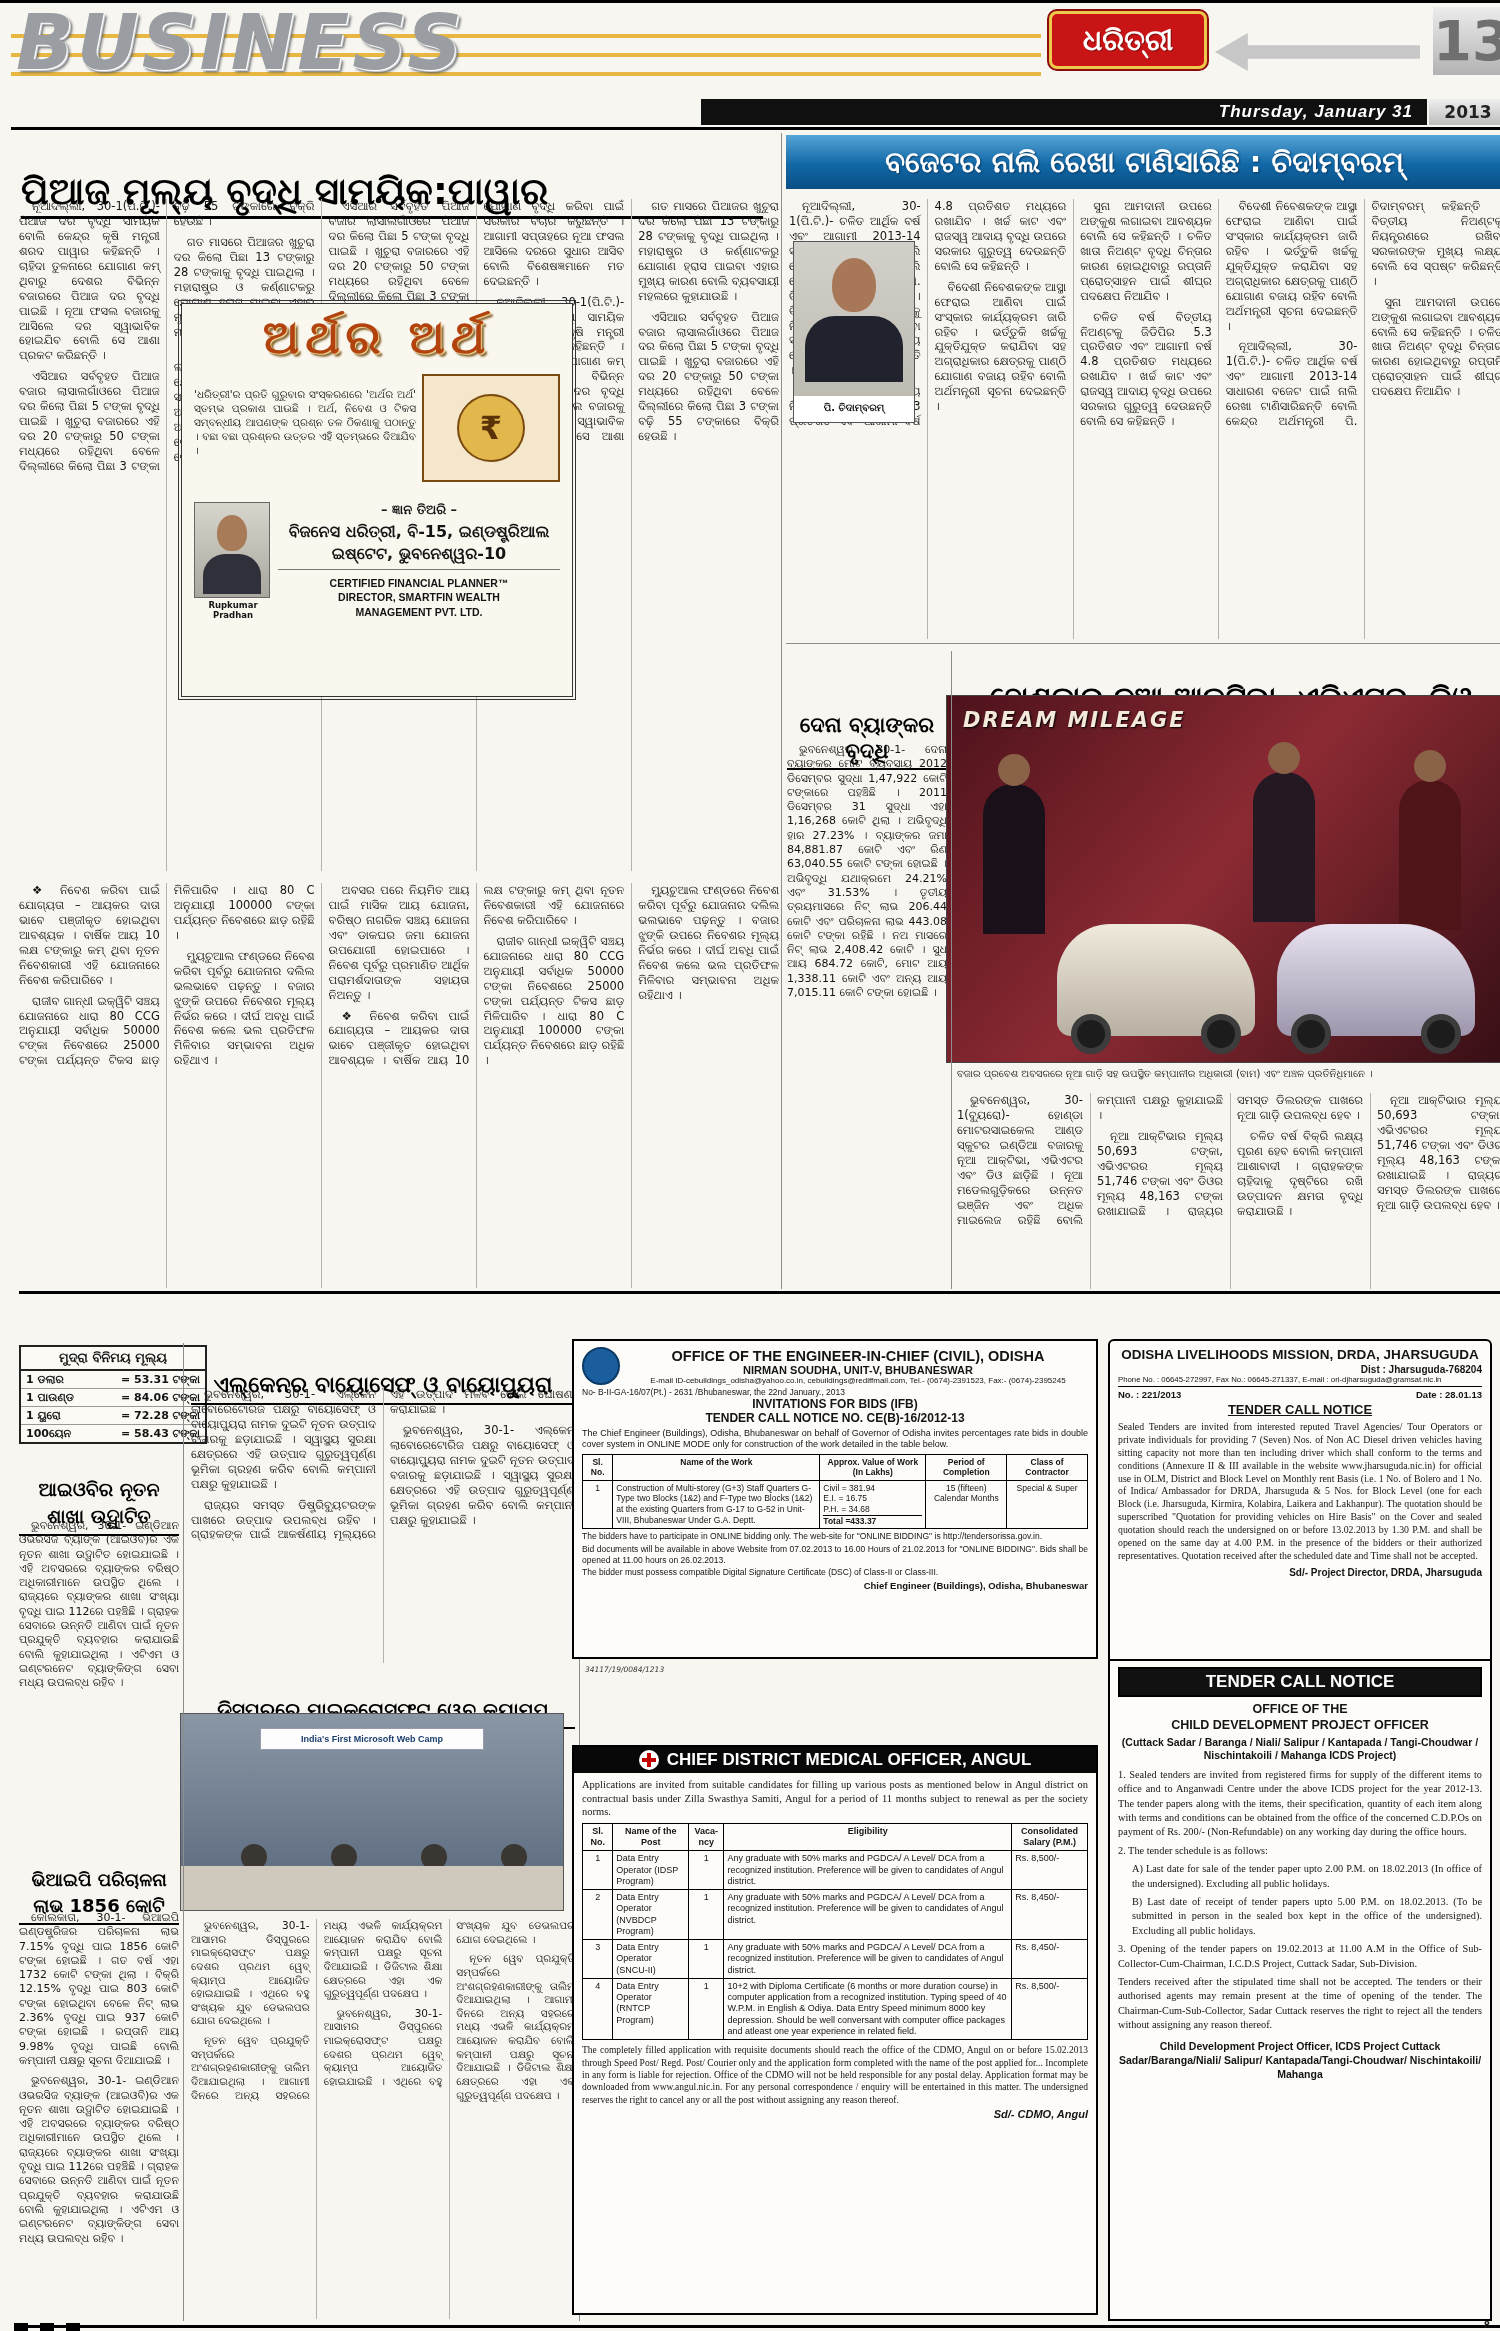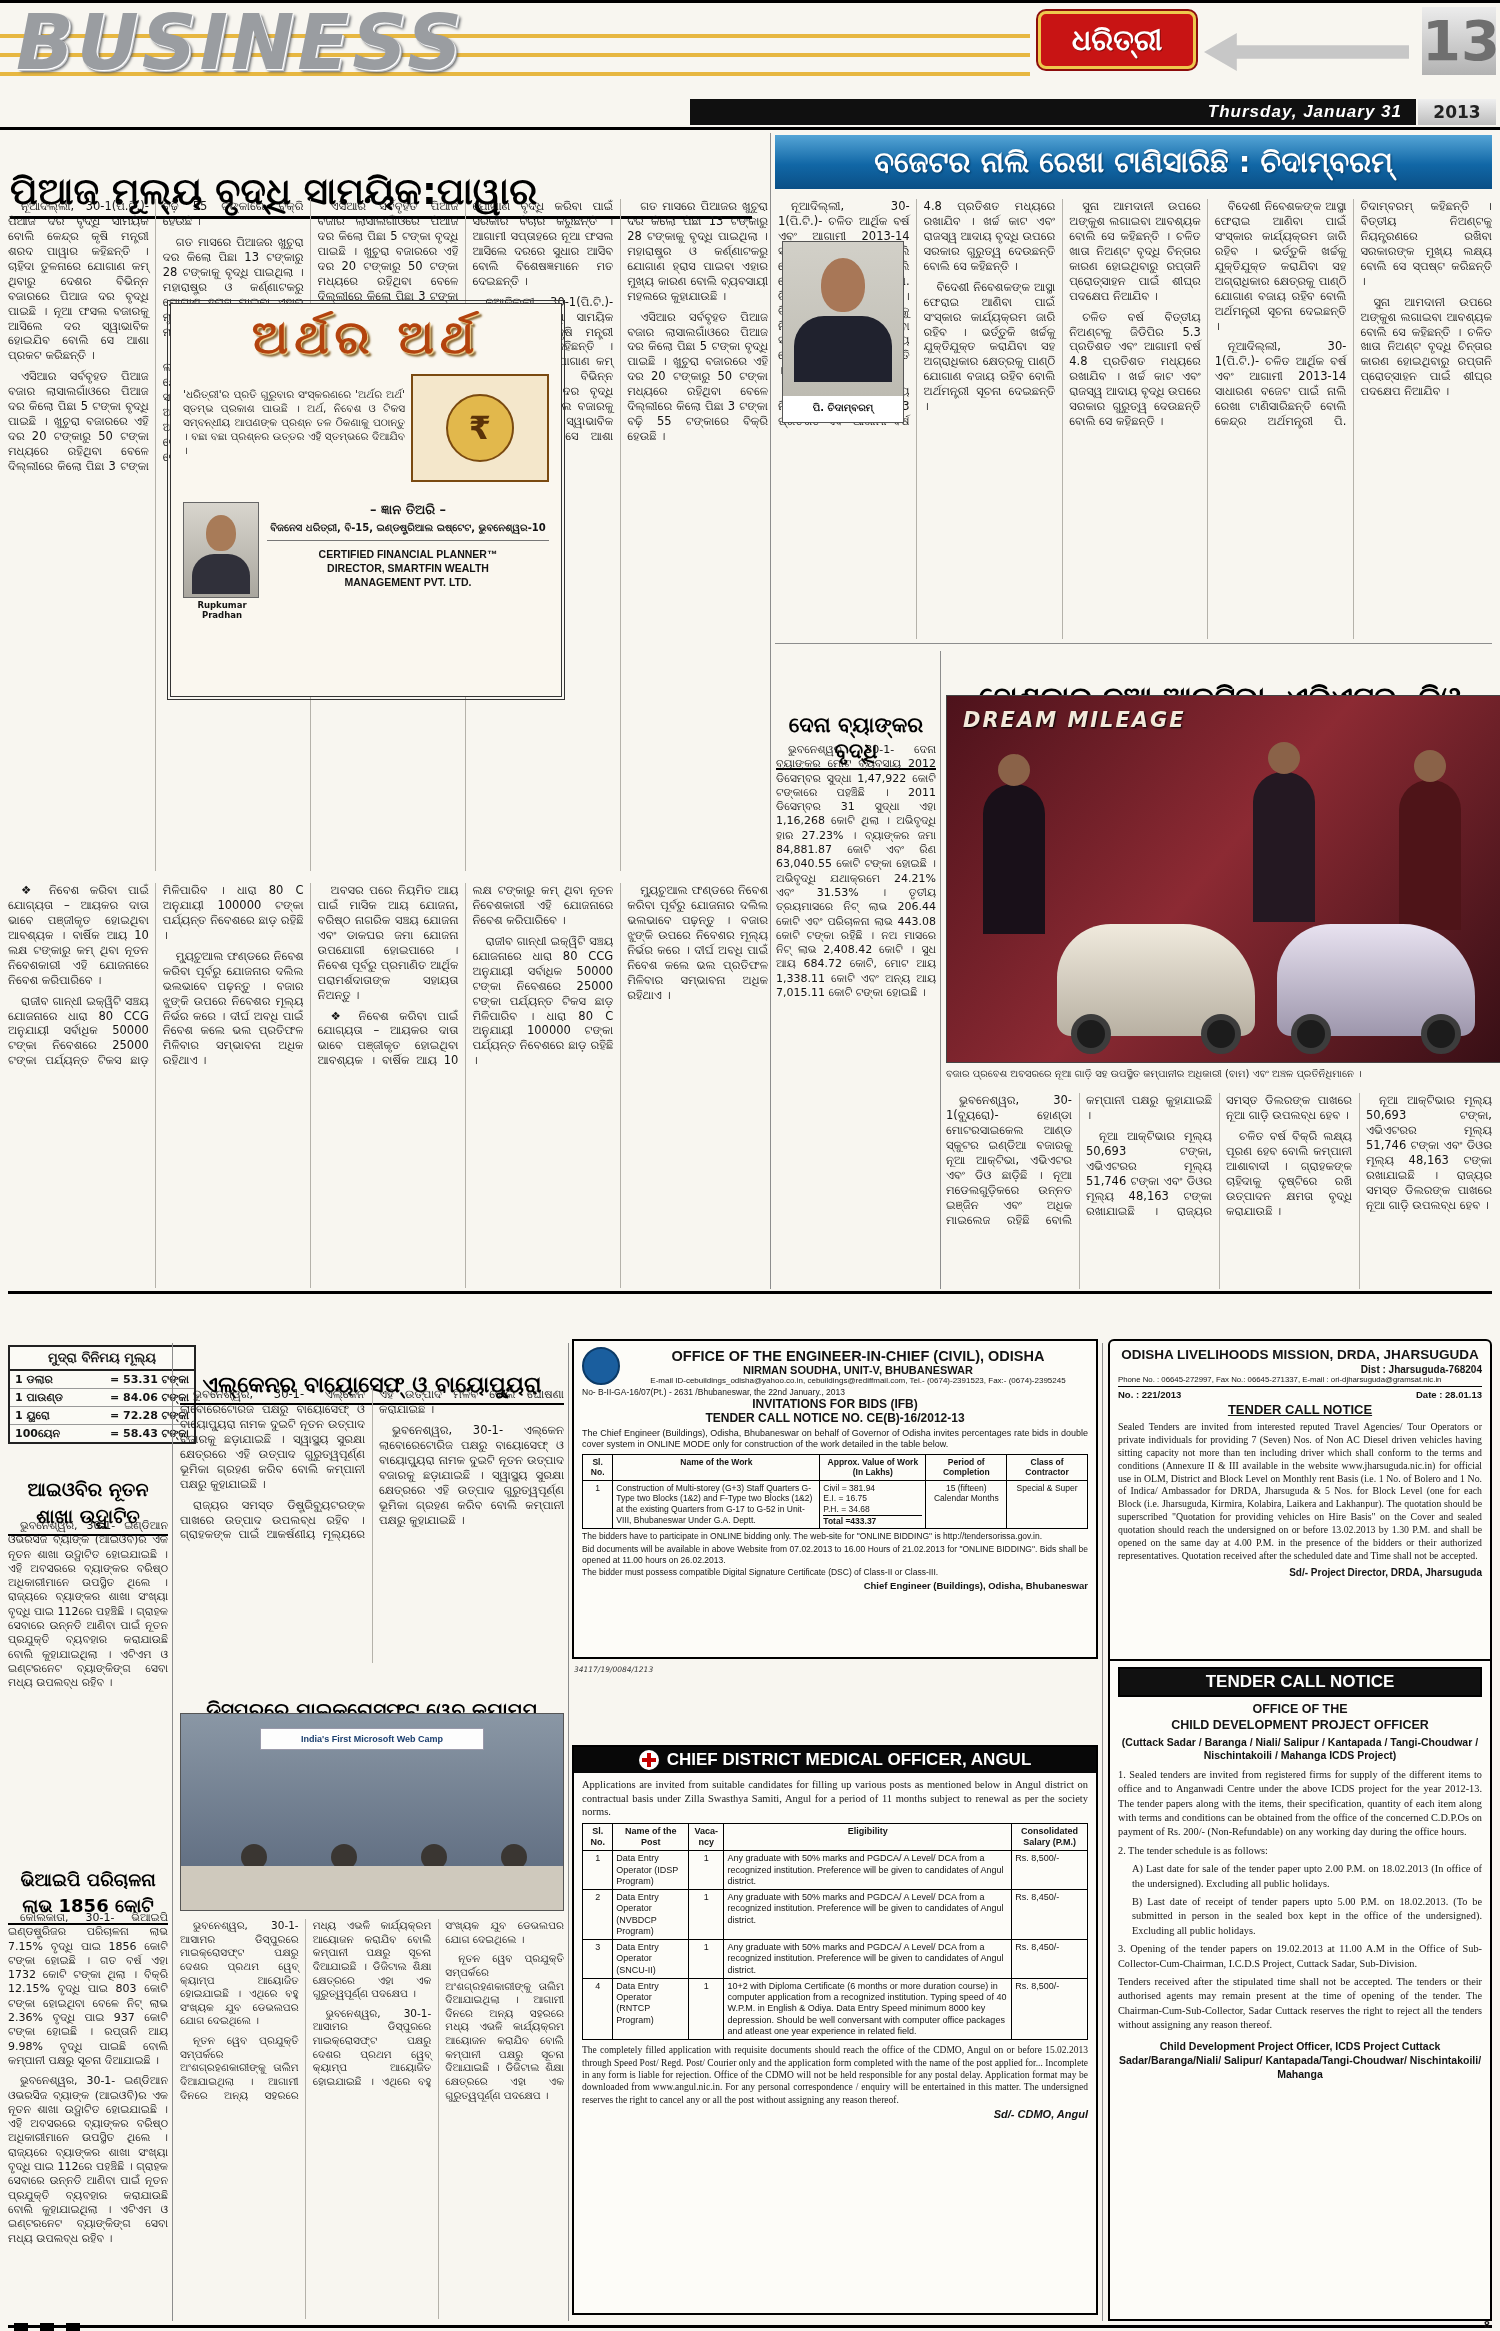--- a/index.html
+++ b/index.html
@@ -1,18 +1,18 @@
 <!DOCTYPE html>
 <html><head>
 <meta charset="utf-8">
 <style>
   html,body{margin:0;padding:0;background:#e8e6e0;}
   .page{position:relative;width:1500px;height:2331px;background:#f8f6f0;margin:0 auto;
         font-family:"DejaVu Sans",sans-serif;color:#141414;overflow:hidden;border-top:3px solid #000;}
-  .abs{position:absolute;}
+  .abs{position:absolute;margin-left:11px;}
 
   
   .stripes{left:0;top:16px;width:1030px;height:66px;
            background:repeating-linear-gradient(to bottom,rgba(0,0,0,0) 0 15px,#e7b741 15px 19px);}
   .business{left:16px;top:-6px;margin:0;font-size:76px;line-height:92px;font-weight:900;font-style:italic;
             letter-spacing:3px;color:#9a9da1;
             text-shadow:1px 1px 0 #fff,2px 2px 0 #c9cbce,3px 3px 3px #55585c;}
   .logo-box{left:1038px;top:8px;width:152px;height:52px;background:#c81414;border:3px solid #eec94d;
             border-radius:8px;display:flex;align-items:center;justify-content:center;
             box-shadow:0 0 0 2px #8d0d0d;}
@@ -60,21 +60,21 @@
              background:#f4e7cb;display:flex;align-items:center;justify-content:center;}
   .money-coin{width:64px;height:64px;border-radius:50%;background:#e2b84c;border:2px solid #7a4a10;
               display:flex;align-items:center;justify-content:center;font-size:32px;font-weight:800;color:#5a3208;}
   .col-photo{position:absolute;left:12px;top:198px;width:74px;height:94px;border:1px solid #666;
              background:linear-gradient(#d8d5cd,#a9a69e);overflow:hidden;}
   .col-photo .head{width:30px;height:36px;border-radius:50% 50% 46% 46%;background:#a87b58;margin:12px auto 0;}
   .col-photo .body{width:58px;height:40px;border-radius:22px 22px 0 0;background:#30303a;margin:3px auto 0;}
   .col-name{position:absolute;left:6px;top:296px;width:90px;font-size:8.5px;font-weight:700;text-align:center;}
   .artha-contact{position:absolute;left:96px;top:198px;width:282px;text-align:center;}
   .artha-contact .l1{font-size:13px;font-weight:800;margin-bottom:3px;}
-  .artha-contact .l2{font-size:10px;font-weight:700;line-height:1.35;margin-bottom:6px;border-bottom:1px solid #777;padding-bottom:5px;}
+  .artha-contact .l2{font-size:16px;font-weight:700;line-height:1.35;margin-bottom:6px;border-bottom:1px solid #777;padding-bottom:5px;}
   .artha-contact .cred{font-family:"Liberation Sans",sans-serif;font-size:10.5px;font-weight:700;line-height:1.35;}
 
   
   .photo-frame{background:#fff;border:1px solid #555;box-sizing:border-box;}
   .chid{left:782px;top:238px;width:122px;height:182px;}
   .chid-img{height:154px;background:linear-gradient(#d2d0c8,#bdbbb2);overflow:hidden;}
   .chid-head{width:44px;height:54px;border-radius:50% 50% 46% 46%;background:#a87757;margin:16px auto 0;}
   .chid-body{width:98px;height:66px;border-radius:30px 30px 0 0;background:#20222e;margin:4px auto 0;}
   .photo-cap{font-size:10px;font-weight:700;text-align:center;line-height:24px;background:#fff;}
 

